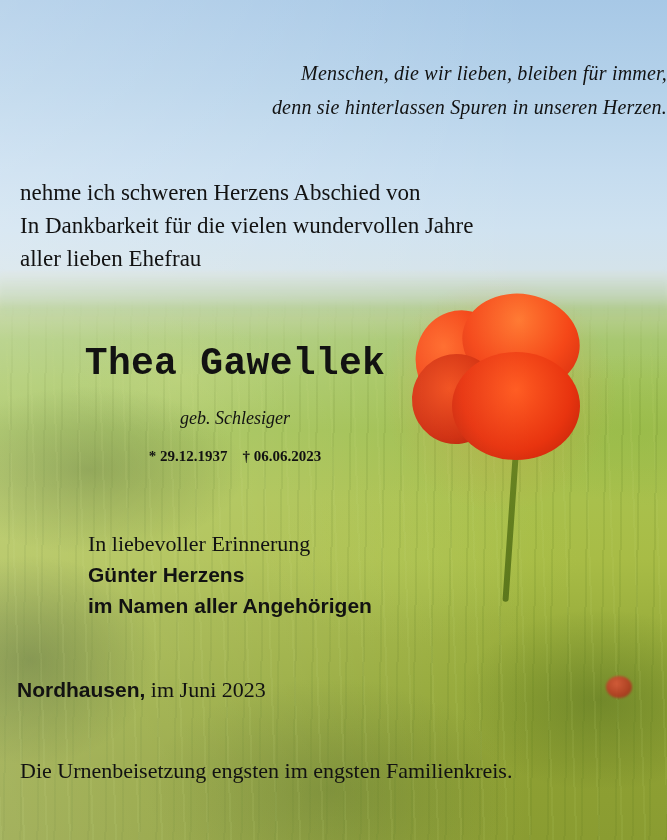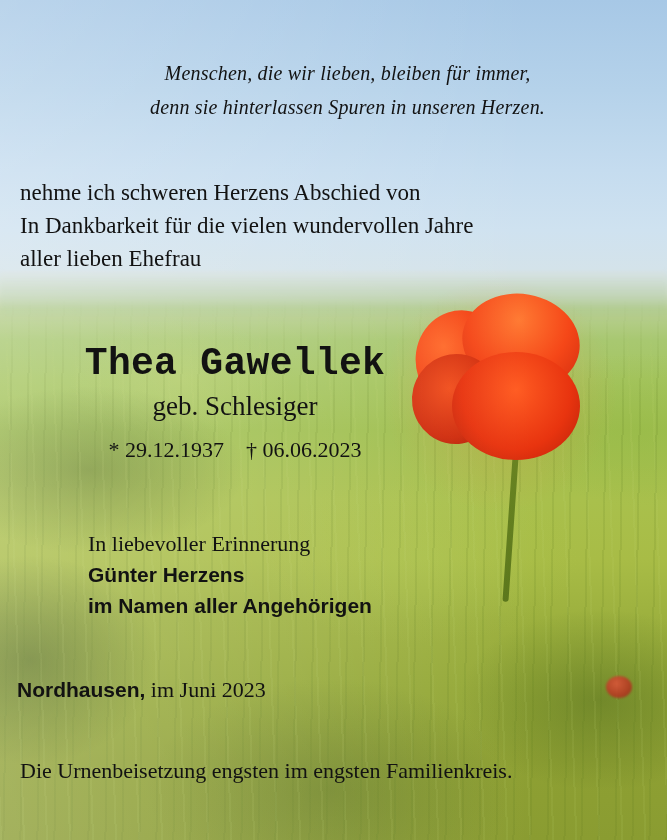--- a/index.html
+++ b/index.html
@@ -155,21 +155,21 @@
   
   .content {
     position: absolute;
     inset: 0;
     color: #121212;
   }
   .verse {
     position: absolute;
     left: 0; right: 0;
     top: 56px;
-    text-align: center;
+    text-align: right;
     font-style: italic;
     font-size: 20px;
     line-height: 34px;
     letter-spacing: .2px;
     padding-left: 28px;
   }
   .intro {
     position: absolute;
     left: 20px;
     top: 176px;
@@ -184,29 +184,31 @@
     text-align: center;
   }
   .name {
     font-family: Liberation Mono, monospace;
     font-weight: bold;
     font-size: 38px;
     line-height: 44px;
     letter-spacing: .3px;
   }
   .maiden {
-    font-size: 27px;
+    font-size: 18px;
     line-height: 32px;
-    margin-top: 4px;
+    margin-top: 16px;
+    font-style: italic;
   }
   .dates {
-    font-size: 22px;
+    font-size: 15px;
     line-height: 32px;
-    margin-top: 12px;
+    margin-top: 6px;
     white-space: pre;
+    font-weight: bold;
   }
   .memory {
     position: absolute;
     left: 88px;
     top: 528px;
     font-size: 22px;
     line-height: 31px;
   }
   .memory .bold {
     font-family: "Liberation Sans", sans-serif;

